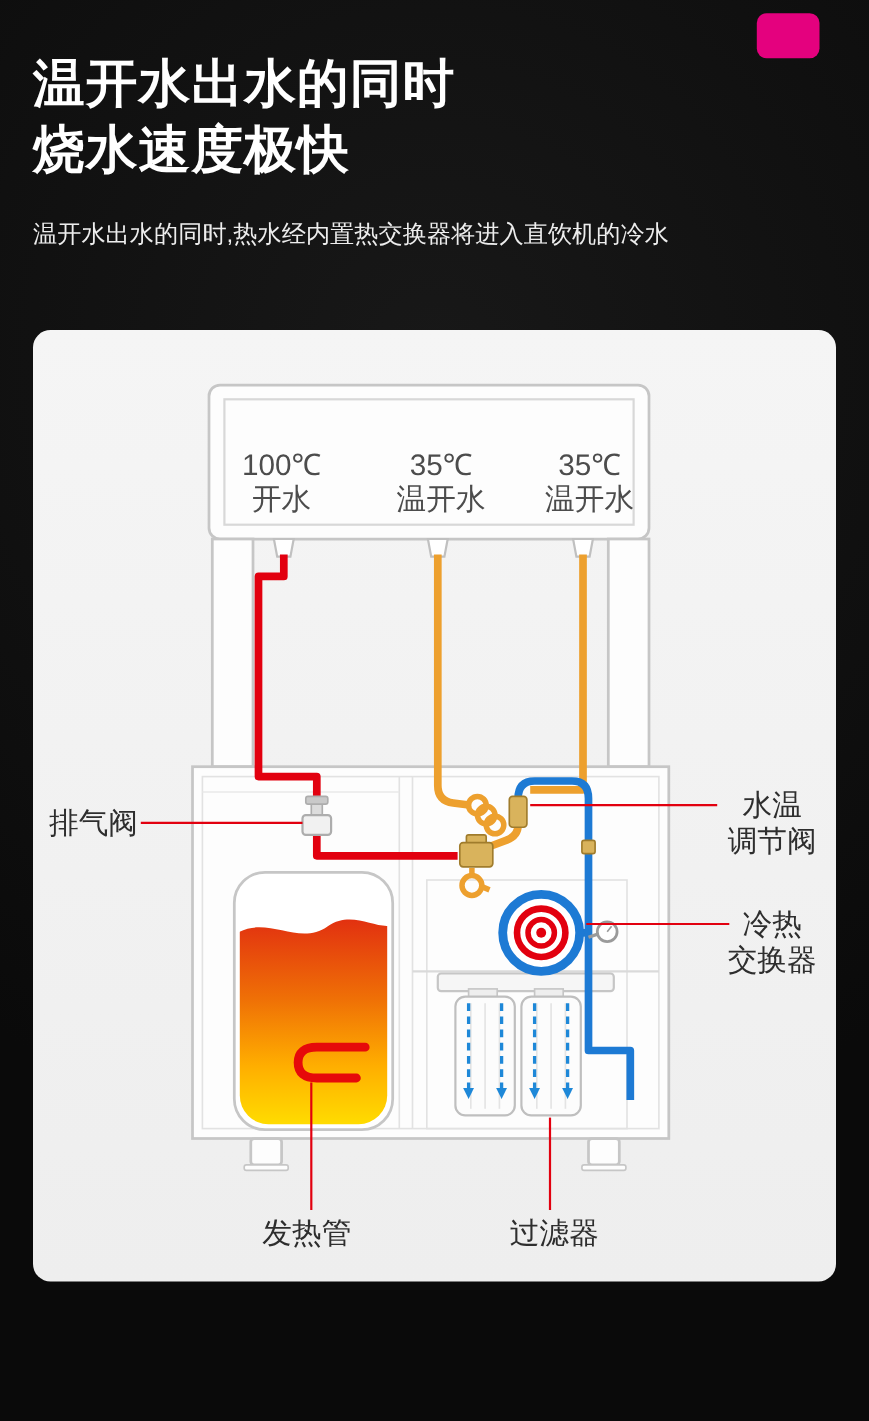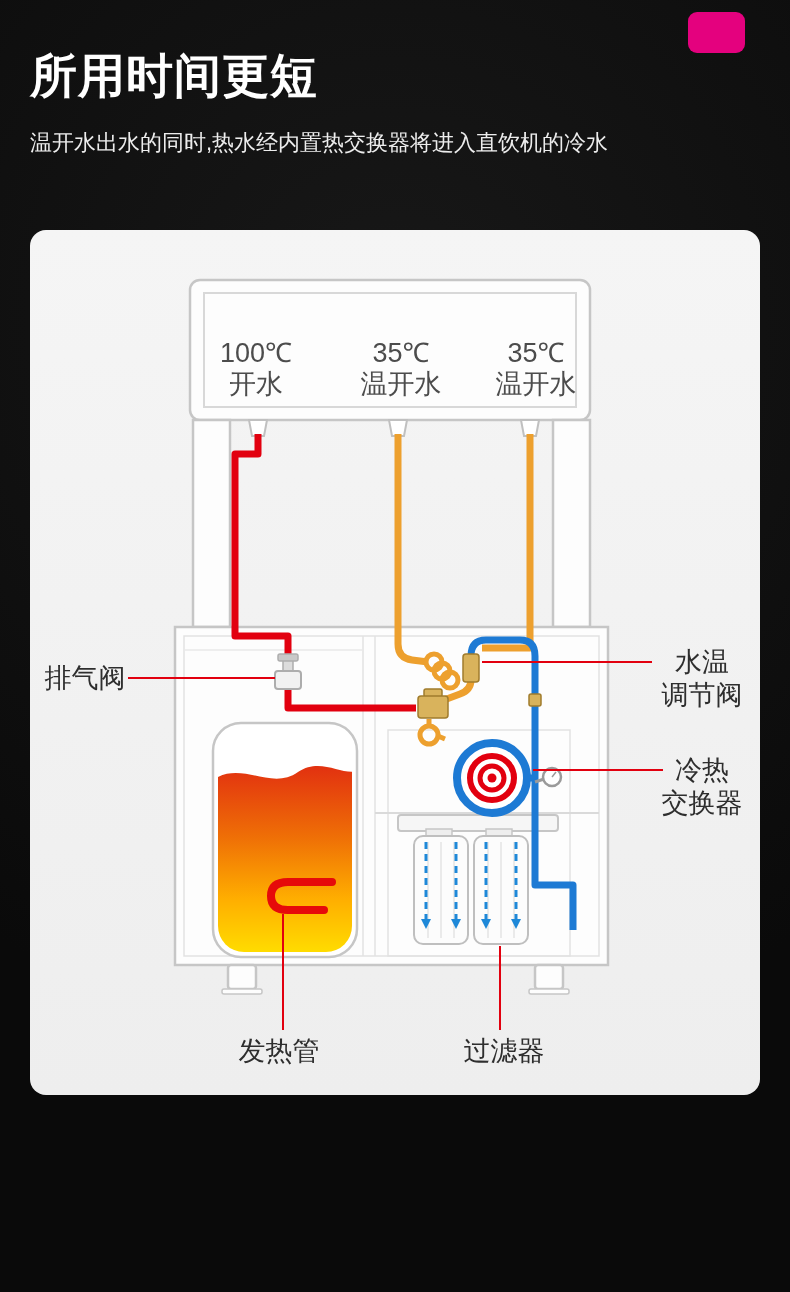--- a/index.html
+++ b/index.html
@@ -11,37 +11,38 @@
     overflow:hidden;
     position:relative;
   }
   .header { padding:46px 30px 0 30px; position:relative; }
   .title { color:#ffffff; font-size:47px; font-weight:700; line-height:60px; letter-spacing:1px; }
   .accent-badge {
     position:absolute; top:12px; right:45px;
     width:57px; height:41px; border-radius:9px;
     background:#e4017e;
   }
-  .desc { margin-top:16px; color:#ededed; font-size:22px; line-height:42px; font-weight:400; }
+  .desc { margin-top:26px; color:#ededed; font-size:22px; line-height:42px; font-weight:400; }
   .panel {
     margin:66px 30px 0 30px;
     width:730px; height:865px;
     border-radius:16px;
     background:linear-gradient(#f5f5f5,#eeeeee);
     overflow:hidden;
   }
   svg text { font-family:"Liberation Sans", sans-serif; }
 </style>
 </head>
 <body>
 
 <div class="header">
   <div class="accent-badge"></div>
   <div class="title">
-    <div>所用时间更短</div>
+    <div>温开水出水的同时</div>
+    <div>烧水速度极快</div>
   </div>
   <div class="desc">
     <div>温开水出水的同时,热水经内置热交换器将进入直饮机的冷水</div>
   </div>
 </div>
 
 <div class="panel">
 <svg viewBox="0 0 730 865" width="730" height="865">
   <defs>
     <linearGradient id="tankGrad" x1="0" y1="0" x2="0" y2="1">

